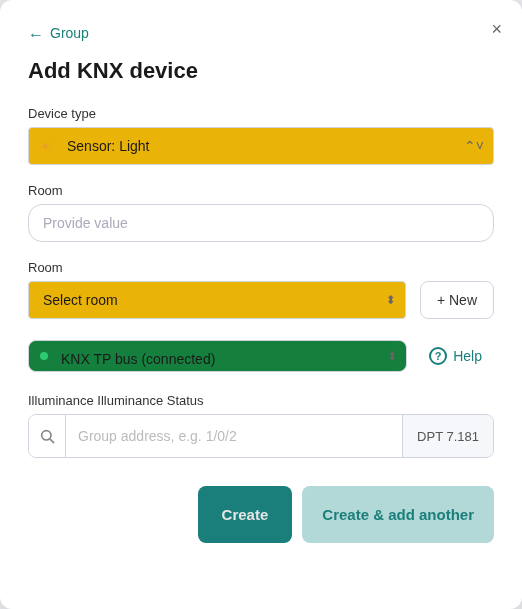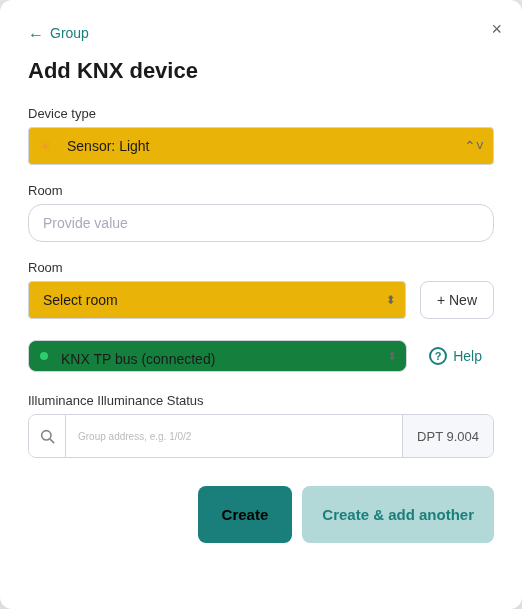--- a/index.html
+++ b/index.html
@@ -233,21 +233,21 @@
     .search-icon-wrapper svg {
       width: 16px;
       height: 16px;
       color: #888;
     }
 
     .group-address-input {
       flex: 1;
       padding: 10px 12px;
       border: none;
-      font-size: 10px;
+      font-size: 14px;
       color: #999;
       outline: none;
       background: #fff;
     }
 
     .group-address-input::placeholder {
       color: #bbb;
     }
 
     .dpt-badge {
@@ -266,21 +266,21 @@
     .footer-actions {
       display: flex;
       justify-content: flex-end;
       gap: 10px;
       margin-top: 28px;
     }
 
     .btn-create {
       padding: 12px 24px;
       background: #1a7f7a;
-      color: #000000;
+      color: #e5e5e5;
       border: none;
       border-radius: 8px;
       font-size: 15px;
       font-weight: 600;
       cursor: pointer;
     }
 
     .btn-create-add {
       padding: 20px 20px;
       background: #b2d8d8;
@@ -354,21 +354,21 @@
   <div class="field-group">
     <label class="field-label">Illuminance Illuminance Status</label>
     <div class="illuminance-row">
       <div class="search-icon-wrapper">
         <svg viewBox="0 0 24 24" fill="none" stroke="currentColor" stroke-width="2.5" stroke-linecap="round" stroke-linejoin="round">
           <circle cx="11" cy="11" r="7"></circle>
           <line x1="17" y1="17" x2="22" y2="22"></line>
         </svg>
       </div>
       <input type="text" class="group-address-input" placeholder="Group address, e.g. 1/0/2" style="">
-      <div class="dpt-badge">DPT 9.004</div>
+      <div class="dpt-badge">DPT 7.181</div>
     </div>
   </div>
 
   <div class="footer-actions">
     <button class="btn-create">Create</button>
     <button class="btn-create-add">Create &amp; add another</button>
   </div>
 
 </div>
 

